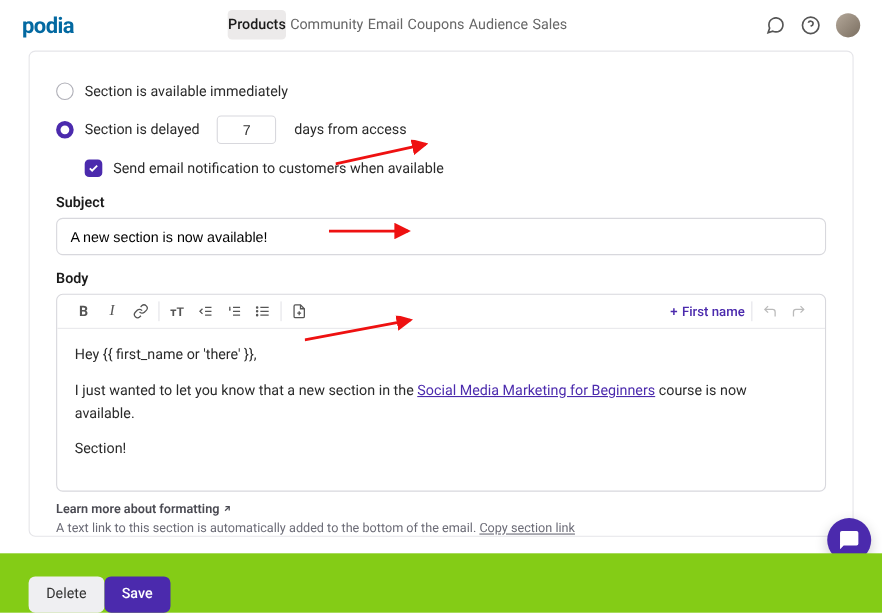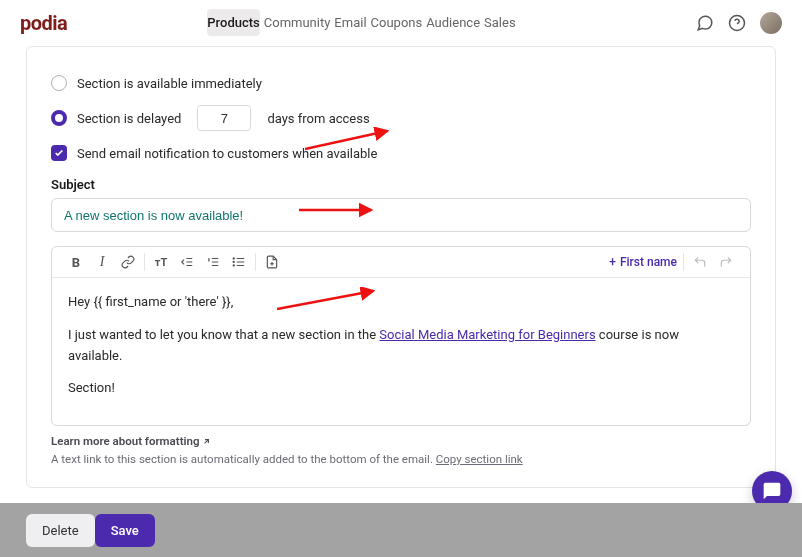--- a/index.html
+++ b/index.html
@@ -1,52 +1,52 @@
 <!DOCTYPE html>
 <html><head>
 <meta charset="utf-8">
 <style>
   * { box-sizing: border-box; margin: 0; padding: 0; }
   body { font-family: -apple-system, BlinkMacSystemFont, "Segoe UI", Roboto, sans-serif; font-size: 13px; color: #1a1a1a; background: #fff; width: 802px; height: 557px; overflow: hidden; }
   .header { display: flex; align-items: center; height: 46px; padding: 0 20px; border-bottom: 1px solid #fff; }
-  .logo { color: #7f1d1d; font-weight: 700; font-size: 20px; letter-spacing: -0.5px; }
+  .logo { color: #0369a1; font-weight: 700; font-size: 20px; letter-spacing: -0.5px; }
   .nav { display: flex; gap: 4px; margin-left: 140px; }
   .nav-item { padding: 6px 0; color: #666; font-size: 13px; cursor: pointer; border-radius: 4px; }
   .nav-item.active { background: #eceaea; color: #1a1a1a; font-weight: 500; }
   .header-right { margin-left: auto; display: flex; align-items: center; gap: 14px; }
   .icon-btn { display: flex; align-items: center; justify-content: center; color: #555; cursor: pointer; }
   .avatar { width: 22px; height: 22px; border-radius: 50%; background: linear-gradient(135deg, #b4a89a, #7a6e60); }
   .panel { margin: 0 26px 18px 26px; border: 1px solid #e5e5e9; border-radius: 6px; padding: 20px 24px 26px 24px; display: flex; gap: 50px; position: relative; height: 442px; }
   .left-col { width: 240px; padding-top: 2px; }
   .section-title { font-weight: 600; font-size: 15px; color: #1a1a1a; margin-bottom: 6px; }
   .section-desc { color: #6b6b76; font-size: 12.5px; line-height: 1.5; }
   .learn-more { color: #4b2aad; font-size: 12.5px; display: inline-flex; align-items: center; gap: 4px; margin-top: 10px; cursor: pointer; }
   .right-col { flex: 1; padding-top: 8px; }
   .radio-row { display: flex; align-items: center; gap: 10px; margin-bottom: 14px; color: #2a2a2a; font-size: 13px; }
   .radio { width: 16px; height: 16px; border: 1.5px solid #b0b0b8; border-radius: 50%; background: #fff; display: inline-block; flex-shrink: 0; }
   .radio.selected { border: 4px solid #4b2aad; width: 16px; height: 16px; }
   .days-input { width: 54px; height: 26px; border: 1px solid #d8d8dd; border-radius: 4px; text-align: center; font-size: 13px; margin: 0 6px; color: #333; }
   .check-row { display: flex; align-items: center; gap: 10px; margin-bottom: 16px; color: #2a2a2a; font-size: 13px; }
   .checkbox { width: 16px; height: 16px; border-radius: 4px; background: #4b2aad; display: flex; align-items: center; justify-content: center; flex-shrink: 0; }
   .checkbox svg { width: 10px; height: 10px; }
   .field-label { font-size: 13px; font-weight: 600; color: #1a1a1a; margin-bottom: 6px; }
-  .text-input { width: 100%; height: 34px; border: 1px solid #d8d8dd; border-radius: 6px; padding: 0 12px; font-size: 13px; color: #0f766e; margin-bottom: 14px; }
+  .text-input { width: 100%; height: 34px; border: 1px solid #d8d8dd; border-radius: 6px; padding: 0 12px; font-size: 13px; color: #000000; margin-bottom: 14px; }
   .editor { border: 1px solid #d8d8dd; border-radius: 6px; overflow: hidden; }
   .toolbar { display: flex; align-items: center; padding: 6px 8px; border-bottom: 1px solid #e8e8ec; gap: 0; }
   .tool-group { display: flex; align-items: center; gap: 10px; padding: 0 8px; }
   .tool-sep { width: 1px; height: 18px; background: #e3e3e8; }
   .tool-btn { color: #555; cursor: pointer; display: flex; align-items: center; justify-content: center; width: 16px; height: 16px; }
   .firstname-btn { color: #4b2aad; font-size: 12px; font-weight: 500; display: flex; align-items: center; gap: 4px; cursor: pointer; padding:0 6px; }
   .editor-body { padding: 14px 16px; font-size: 13px; color: #2a2a2a; line-height: 1.6; min-height: 120px; }
   .editor-body p { margin-bottom: 12px; }
   .editor-link { color: #4b2aad; text-decoration: underline; }
   .help-row { font-size: 11.5px; color: #6b6b76; margin-top: 8px; }
   .help-row .lm { font-weight: 600; color: #4a4a52; display: inline-flex; align-items: center; gap: 3px; }
   .help-row .cp { text-decoration: underline; cursor: pointer; }
-  .footer { position: absolute; bottom: 0; left: 0; right: 0; height: 54px; background: #a3a3a3; display: flex; align-items: center; padding: 0 26px; }
+  .footer { position: absolute; bottom: 0; left: 0; right: 0; height: 54px; background: #84cc16; display: flex; align-items: flex-end; padding: 0 26px; }
   .btn { border: none; border-radius: 6px; padding: 9px 16px; font-size: 13px; cursor: pointer; font-family: inherit; }
   .btn-del { background: #efeff2; color: #333; }
   .btn-disc { background: #efeff2; color: #333; margin-left: auto; margin-right:8px; }
   .btn-save { background: #4b2aad; color: #fff; font-weight: 500; }
   .chat-bubble { position: absolute; right: 10px; bottom: 46px; width: 40px; height: 40px; border-radius: 50%; background: #4b2aad; display: flex; align-items: center; justify-content: center; box-shadow: 0 4px 12px rgba(0,0,0,0.2); }
   .arrow { position: absolute; pointer-events: none; }
 </style>
 </head>
 <body>
 
@@ -83,32 +83,33 @@
     <div class="radio-row">
       <span class="radio"></span>
       <span>Section is available immediately</span>
     </div>
     <div class="radio-row">
       <span class="radio selected"></span>
       <span>Section is delayed</span>
       <input class="days-input" value="7" style="">
       <span>days from access</span>
     </div>
-    <div class="check-row" style="">
+    <div class="check-row" style="margin-left:26px;">
       <span class="checkbox">
         <svg viewBox="0 0 24 24" fill="none" stroke="#fff" stroke-width="4">
             <polyline points="20 6 9 17 4 12"></polyline>
           </svg>
       </span>
       <span>Send email notification to customers when available</span>
     </div>
 
     <div class="field-label">Subject</div>
     <input class="text-input" value="A new section is now available!" style="">
 
+    <div class="field-label">Body</div>
     <div class="editor">
       <div class="toolbar">
         <div class="tool-group">
           <span class="tool-btn" style="font-weight:700;font-size:13px;">B</span>
           <span class="tool-btn" style="font-style:italic;font-family:serif;font-size:14px;">I</span>
           <span class="tool-btn">
               <svg width="14" height="14" viewBox="0 0 24 24" fill="none" stroke="currentColor" stroke-width="2">
                 <path d="M10 13a5 5 0 0 0 7.54.54l3-3a5 5 0 0 0-7.07-7.07l-1.72 1.71"></path>
                 <path d="M14 11a5 5 0 0 0-7.54-.54l-3 3a5 5 0 0 0 7.07 7.07l1.71-1.71"></path>
               </svg>

